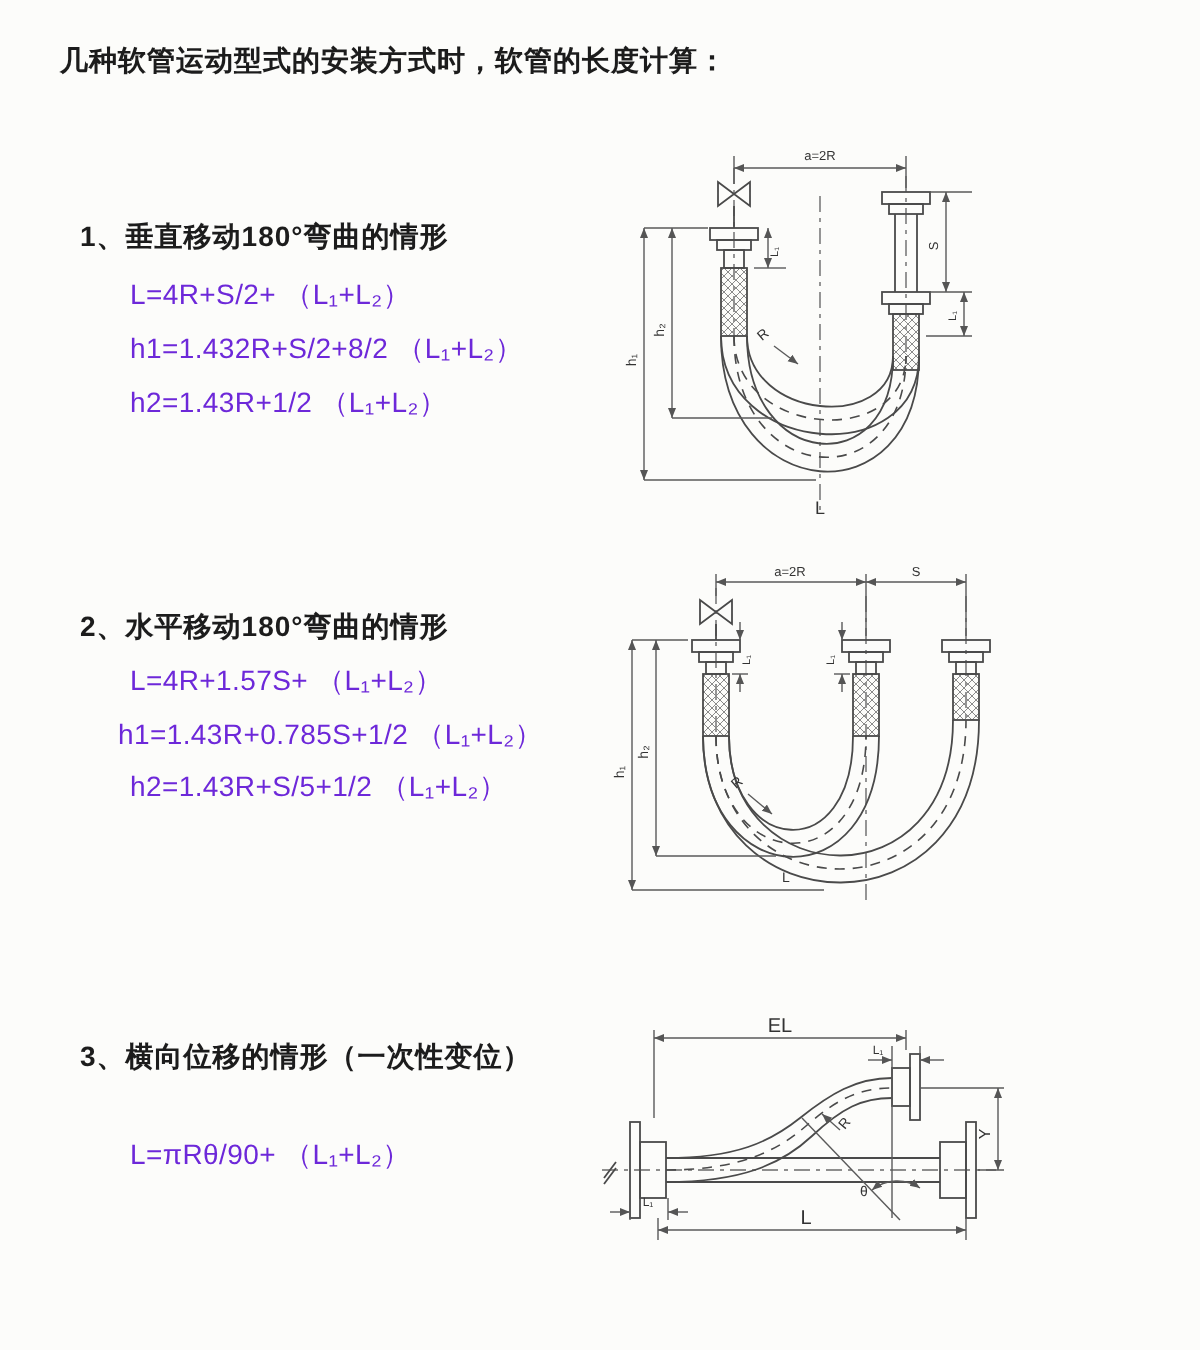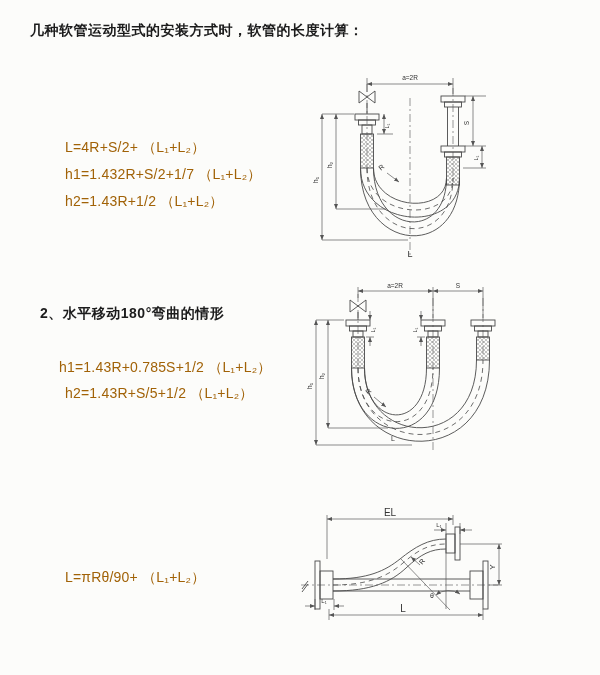--- a/index.html
+++ b/index.html
@@ -1,43 +1,46 @@
 <!DOCTYPE html>
 <html><head>
 <meta charset="utf-8">
 <style>
   *{margin:0;padding:0;box-sizing:border-box}
   html,body{width:600px;height:675px;background:#ffffff}
   body{font-family:"Liberation Sans","DejaVu Sans",sans-serif}
   .page{position:relative;width:600px;height:675px;background:#fcfcfa;color:#1c1c1c;overflow:hidden}
   .title{position:absolute;left:30px;top:22px;font-size:14px;font-weight:bold;letter-spacing:.5px}
   .heading{position:absolute;font-size:14px;font-weight:bold;letter-spacing:.5px}
-  .formula{position:absolute;font-size:14px;letter-spacing:.2px;color:#a16207}
+  .formula{position:absolute;font-size:14px;letter-spacing:.2px;color:#6d28d9}
   svg{position:absolute;overflow:visible}
   svg text{font-family:"Liberation Sans","DejaVu Sans",sans-serif;fill:#333}
   .draw{stroke:#4a4a4a;stroke-width:.9;fill:none}
   .dim{stroke:#5a5a5a;stroke-width:.7;fill:none}
   .cl{stroke:#6a6a6a;stroke-width:.7;fill:none;stroke-dasharray:8 3 2 3}
   .hd{stroke:#4a4a4a;stroke-width:.8;fill:none;stroke-dasharray:5 4}
 </style>
 </head>
 <body>
 
 <div class="page">
 
   <div class="title">几种软管运动型式的安装方式时，软管的长度计算：</div>
 
+  <div class="heading" style="left:40px;top:110px">1、垂直移动180°弯曲的情形</div>
   <div class="formula" style="left:65px;top:139px">L=4R+S/2+ （L₁+L₂）</div>
-  <div class="formula" style="left:65px;top:166px">h1=1.432R+S/2+1/7 （L₁+L₂）</div>
+  <div class="formula" style="left:65px;top:166px">h1=1.432R+S/2+8/2 （L₁+L₂）</div>
   <div class="formula" style="left:65px;top:193px">h2=1.43R+1/2 （L₁+L₂）</div>
 
   <div class="heading" style="left:40px;top:305px">2、水平移动180°弯曲的情形</div>
+  <div class="formula" style="left:65px;top:332px">L=4R+1.57S+ （L₁+L₂）</div>
   <div class="formula" style="left:59px;top:359px">h1=1.43R+0.785S+1/2 （L₁+L₂）</div>
   <div class="formula" style="left:65px;top:385px">h2=1.43R+S/5+1/2 （L₁+L₂）</div>
 
+  <div class="heading" style="left:40px;top:520px">3、横向位移的情形（一次性变位）</div>
   <div class="formula" style="left:65px;top:569px">L=πRθ/90+ （L₁+L₂）</div>
 
   <svg style="left:300px;top:68px" width="290" height="195" viewBox="0 0 290 195">
     <defs>
       <marker id="arrA" markerWidth="6" markerHeight="6" refX="5" refY="3" orient="auto-start-reverse" markerUnits="userSpaceOnUse">
         <path d="M0,1 L5,3 L0,5 Z" fill="#555"></path>
       </marker>
       <pattern id="braidA" width="4" height="4" patternUnits="userSpaceOnUse">
         <path d="M0,4 L4,0 M0,0 L4,4" stroke="#8a8a8a" stroke-width=".5"></path>
       </pattern>

